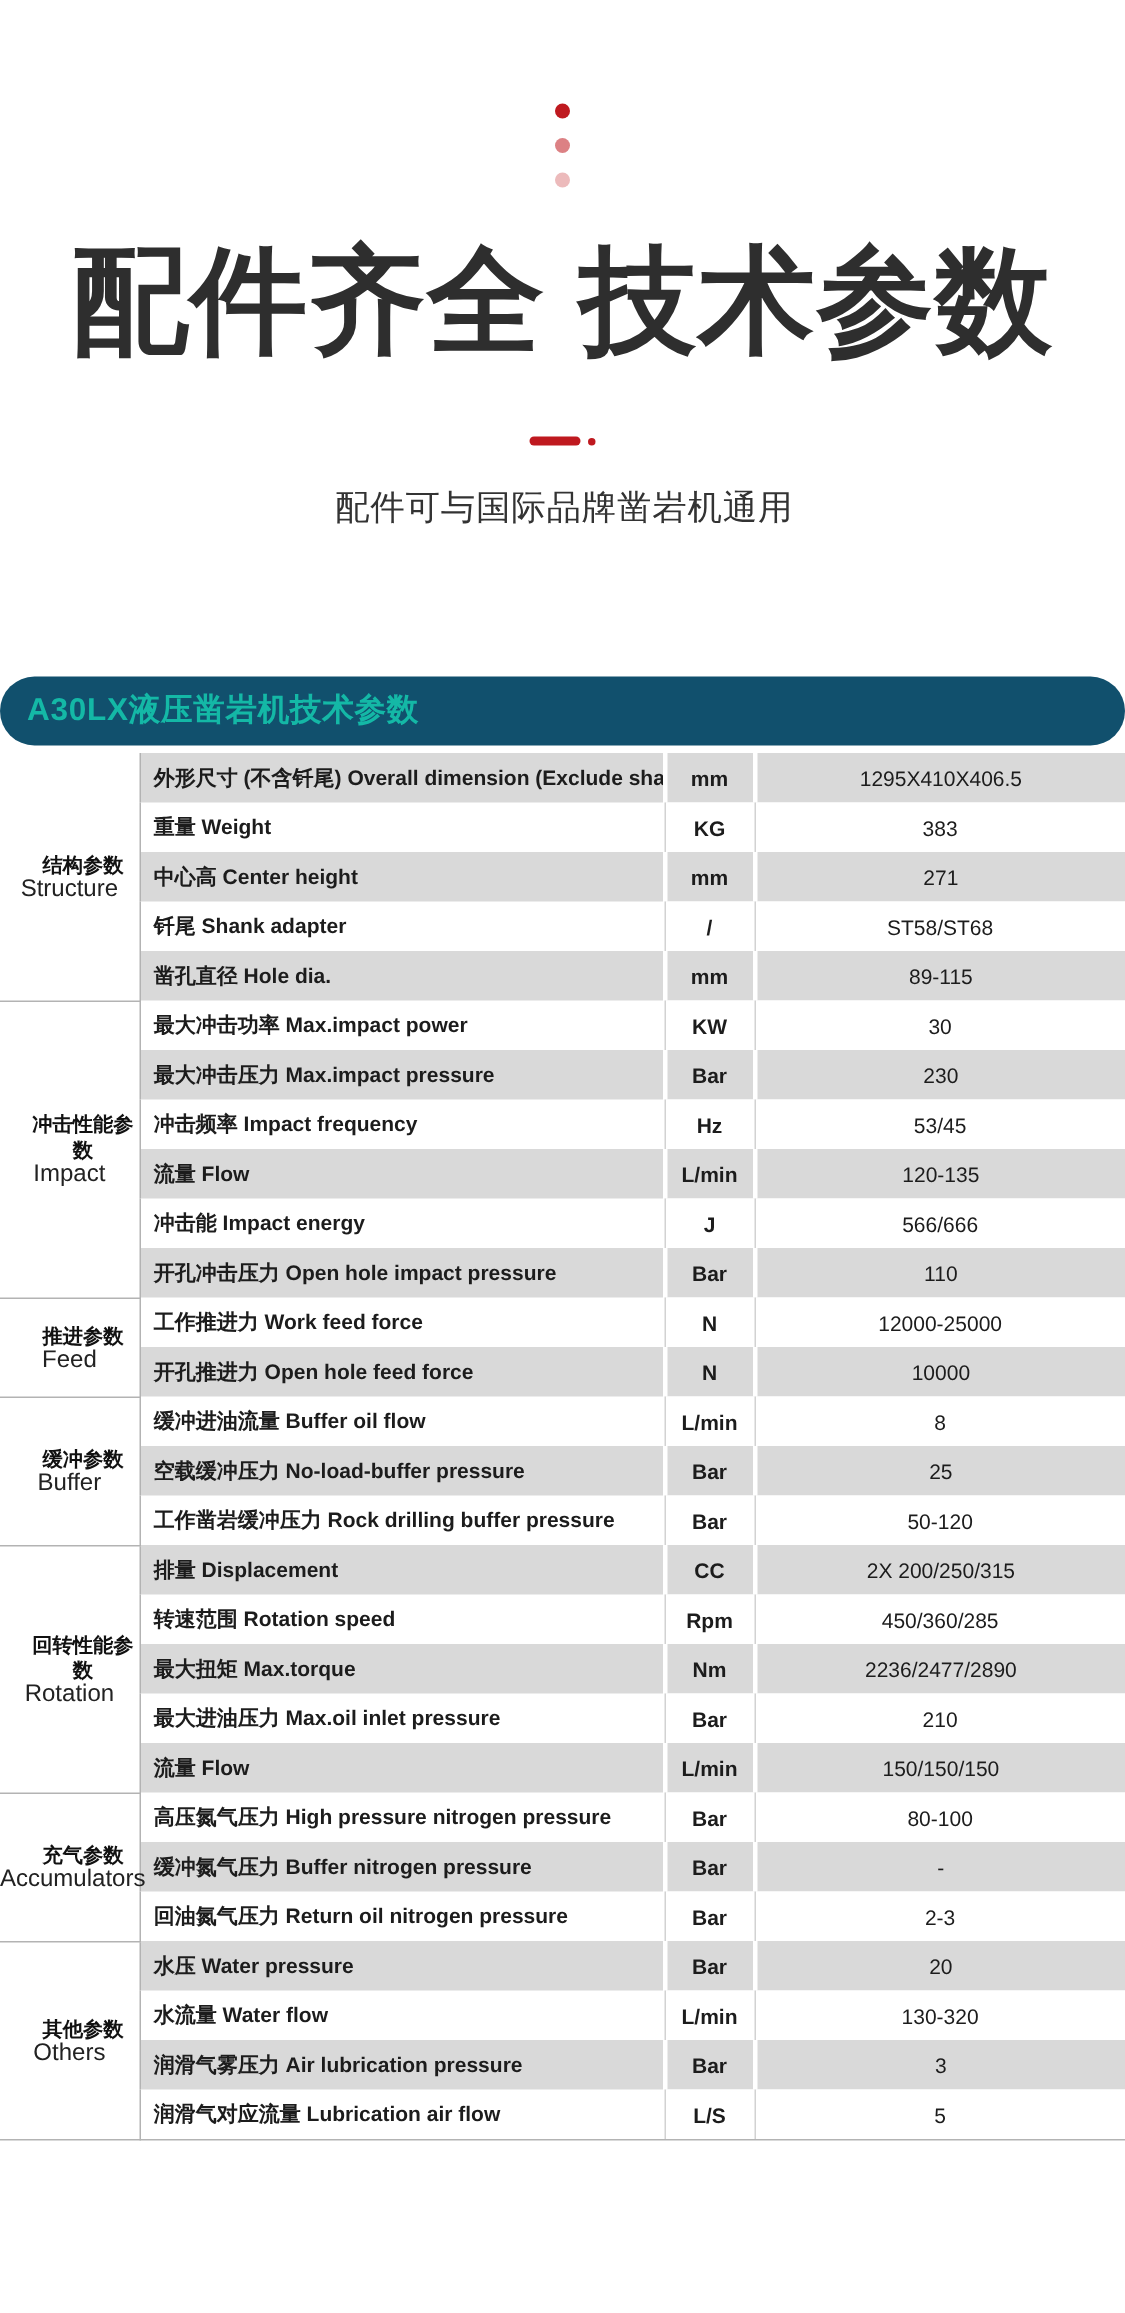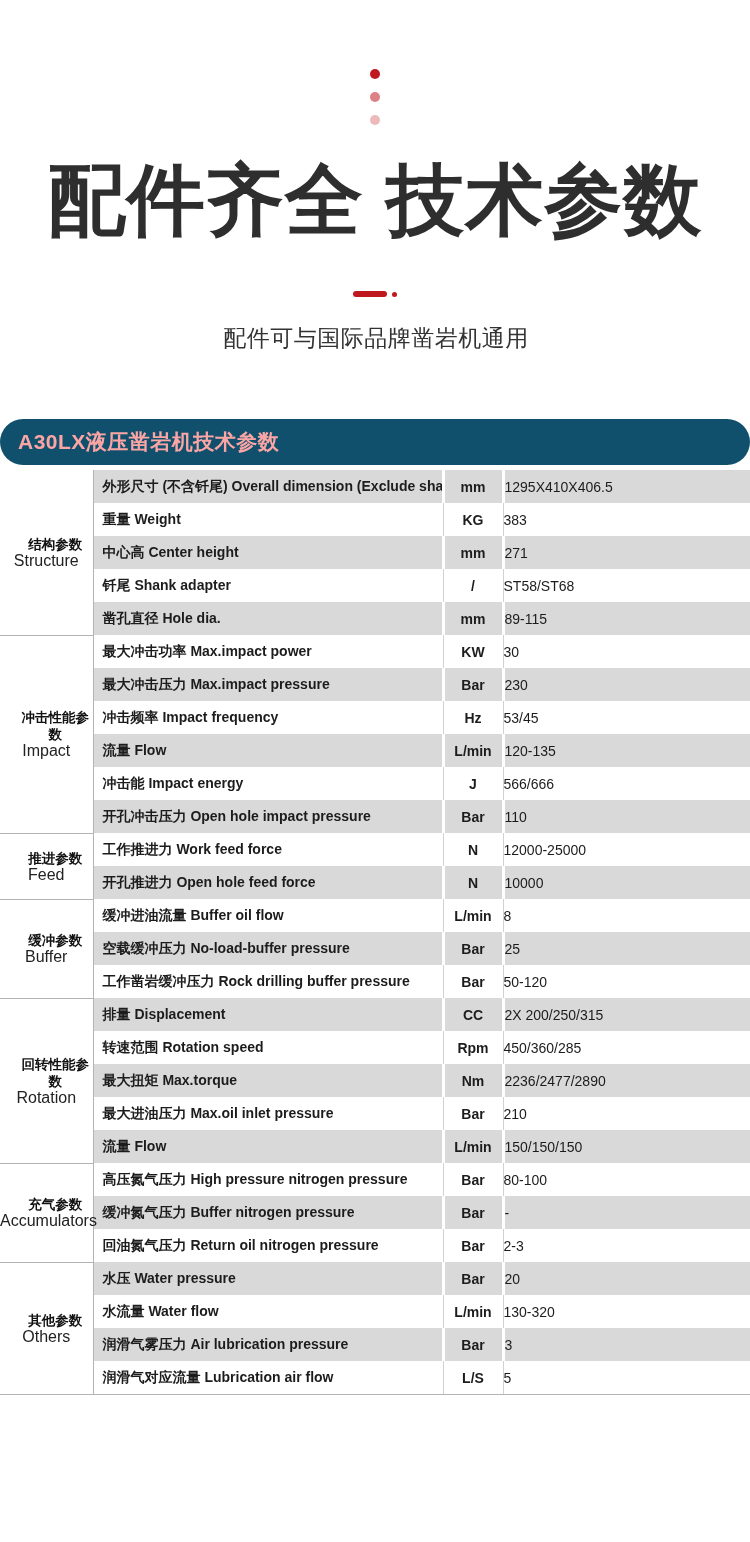--- a/index.html
+++ b/index.html
@@ -56,23 +56,23 @@
     text-align: center;
     font-size: 23px;
     line-height: 32px;
     font-weight: 500;
     color: #333333;
     letter-spacing: 0.5px;
   }
 
   
   .spec-header {
-    margin-top: 65px;
+    margin-top: 97px;
     background: var(--header-bg);
-    color: #fca5a5;
+    color: #14b8a6;
     padding: 10px 0 10px 18px;
     border-radius: 31px;
   }
   .spec-title-cn { font-size: 21px; font-weight: 700; line-height: 26px; letter-spacing: 0.5px; }
   .spec-title-en { font-size: 13px; font-weight: 500; line-height: 17px; }
 
   table.spec-table {
     width: 750px;
     margin-top: 5px;
     border-collapse: collapse;
@@ -92,21 +92,21 @@
   .param-cell {
     text-align: left;
     padding-left: 9px !important;
     font-size: 14px;
     font-weight: 600;
     color: #1c1c1c;
     white-space: nowrap;
     overflow: hidden;
   }
   .unit-cell  { text-align: center; font-size: 14px; font-weight: 600; color: #1c1c1c; }
-  .value-cell { font-size: 14px; font-weight: 500; color: #1c1c1c; margin-top: 48px; }
+  .value-cell { text-align: center; font-size: 14px; font-weight: 500; color: #1c1c1c; margin-top: 48px; }
 
   tr.row-shade .param-cell,
   tr.row-shade .unit-cell,
   tr.row-shade .value-cell { background: var(--row-shade); }
   tr.row-plain .param-cell,
   tr.row-plain .unit-cell,
   tr.row-plain .value-cell { background: #ffffff; }
 
   tr.row-shade .unit-cell,
   tr.row-shade .value-cell { border-left: 3px solid #ffffff; }

